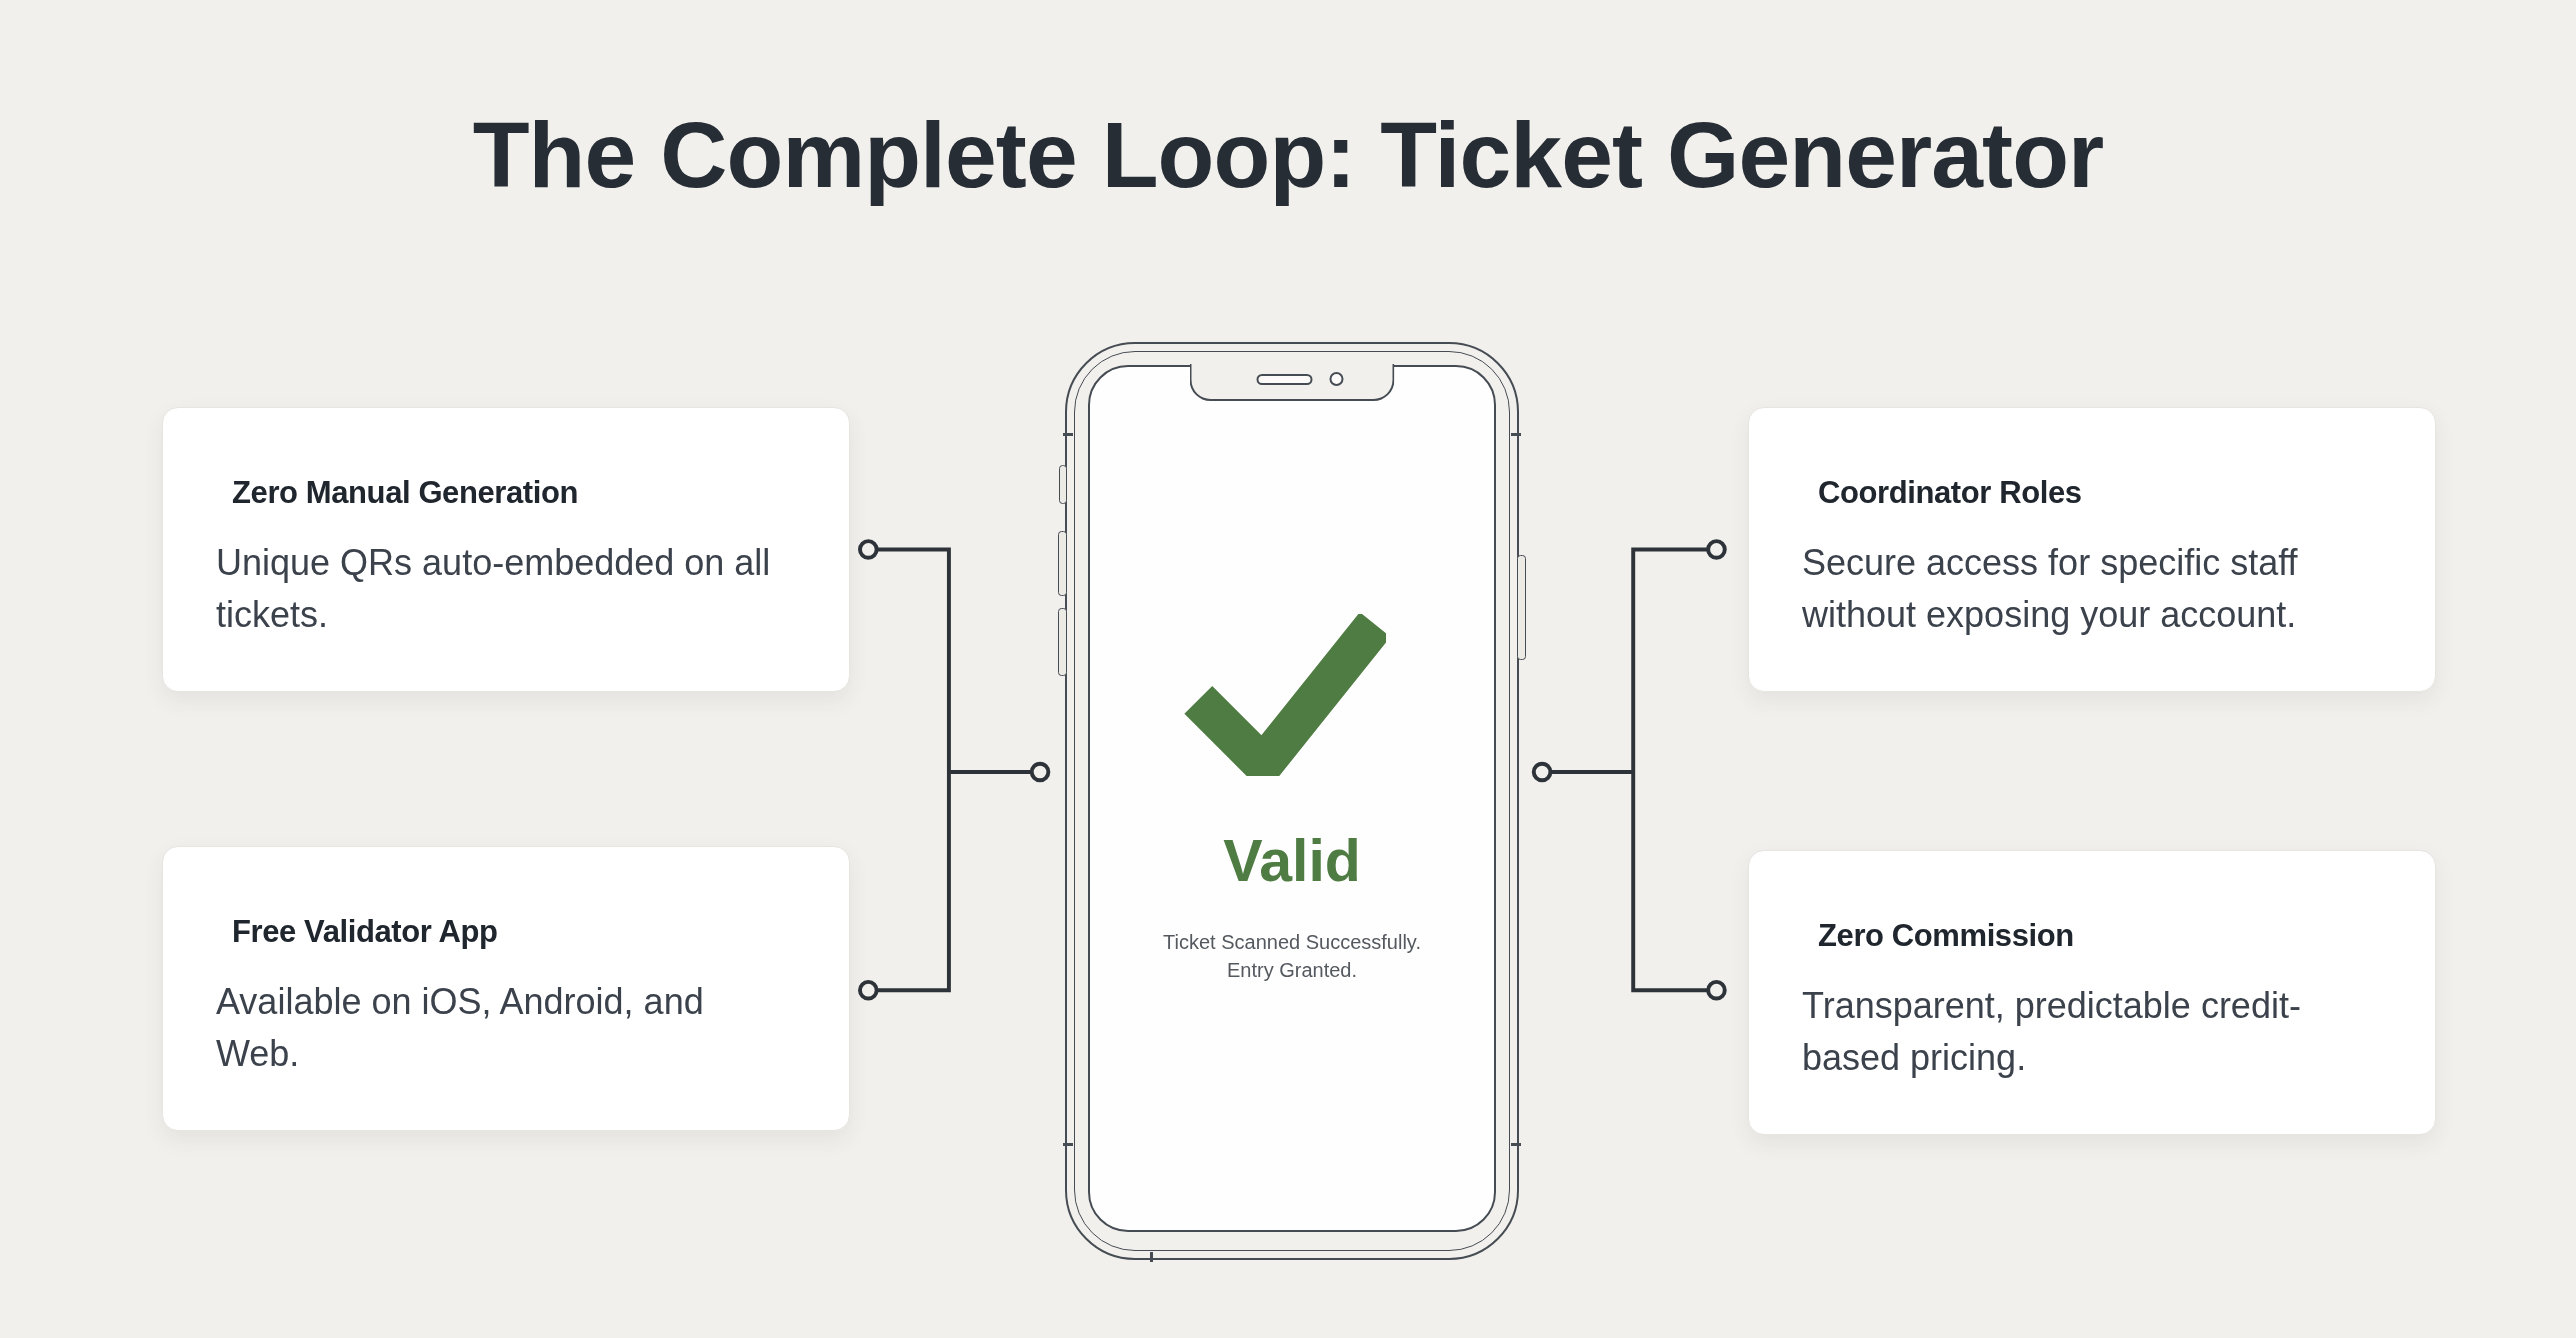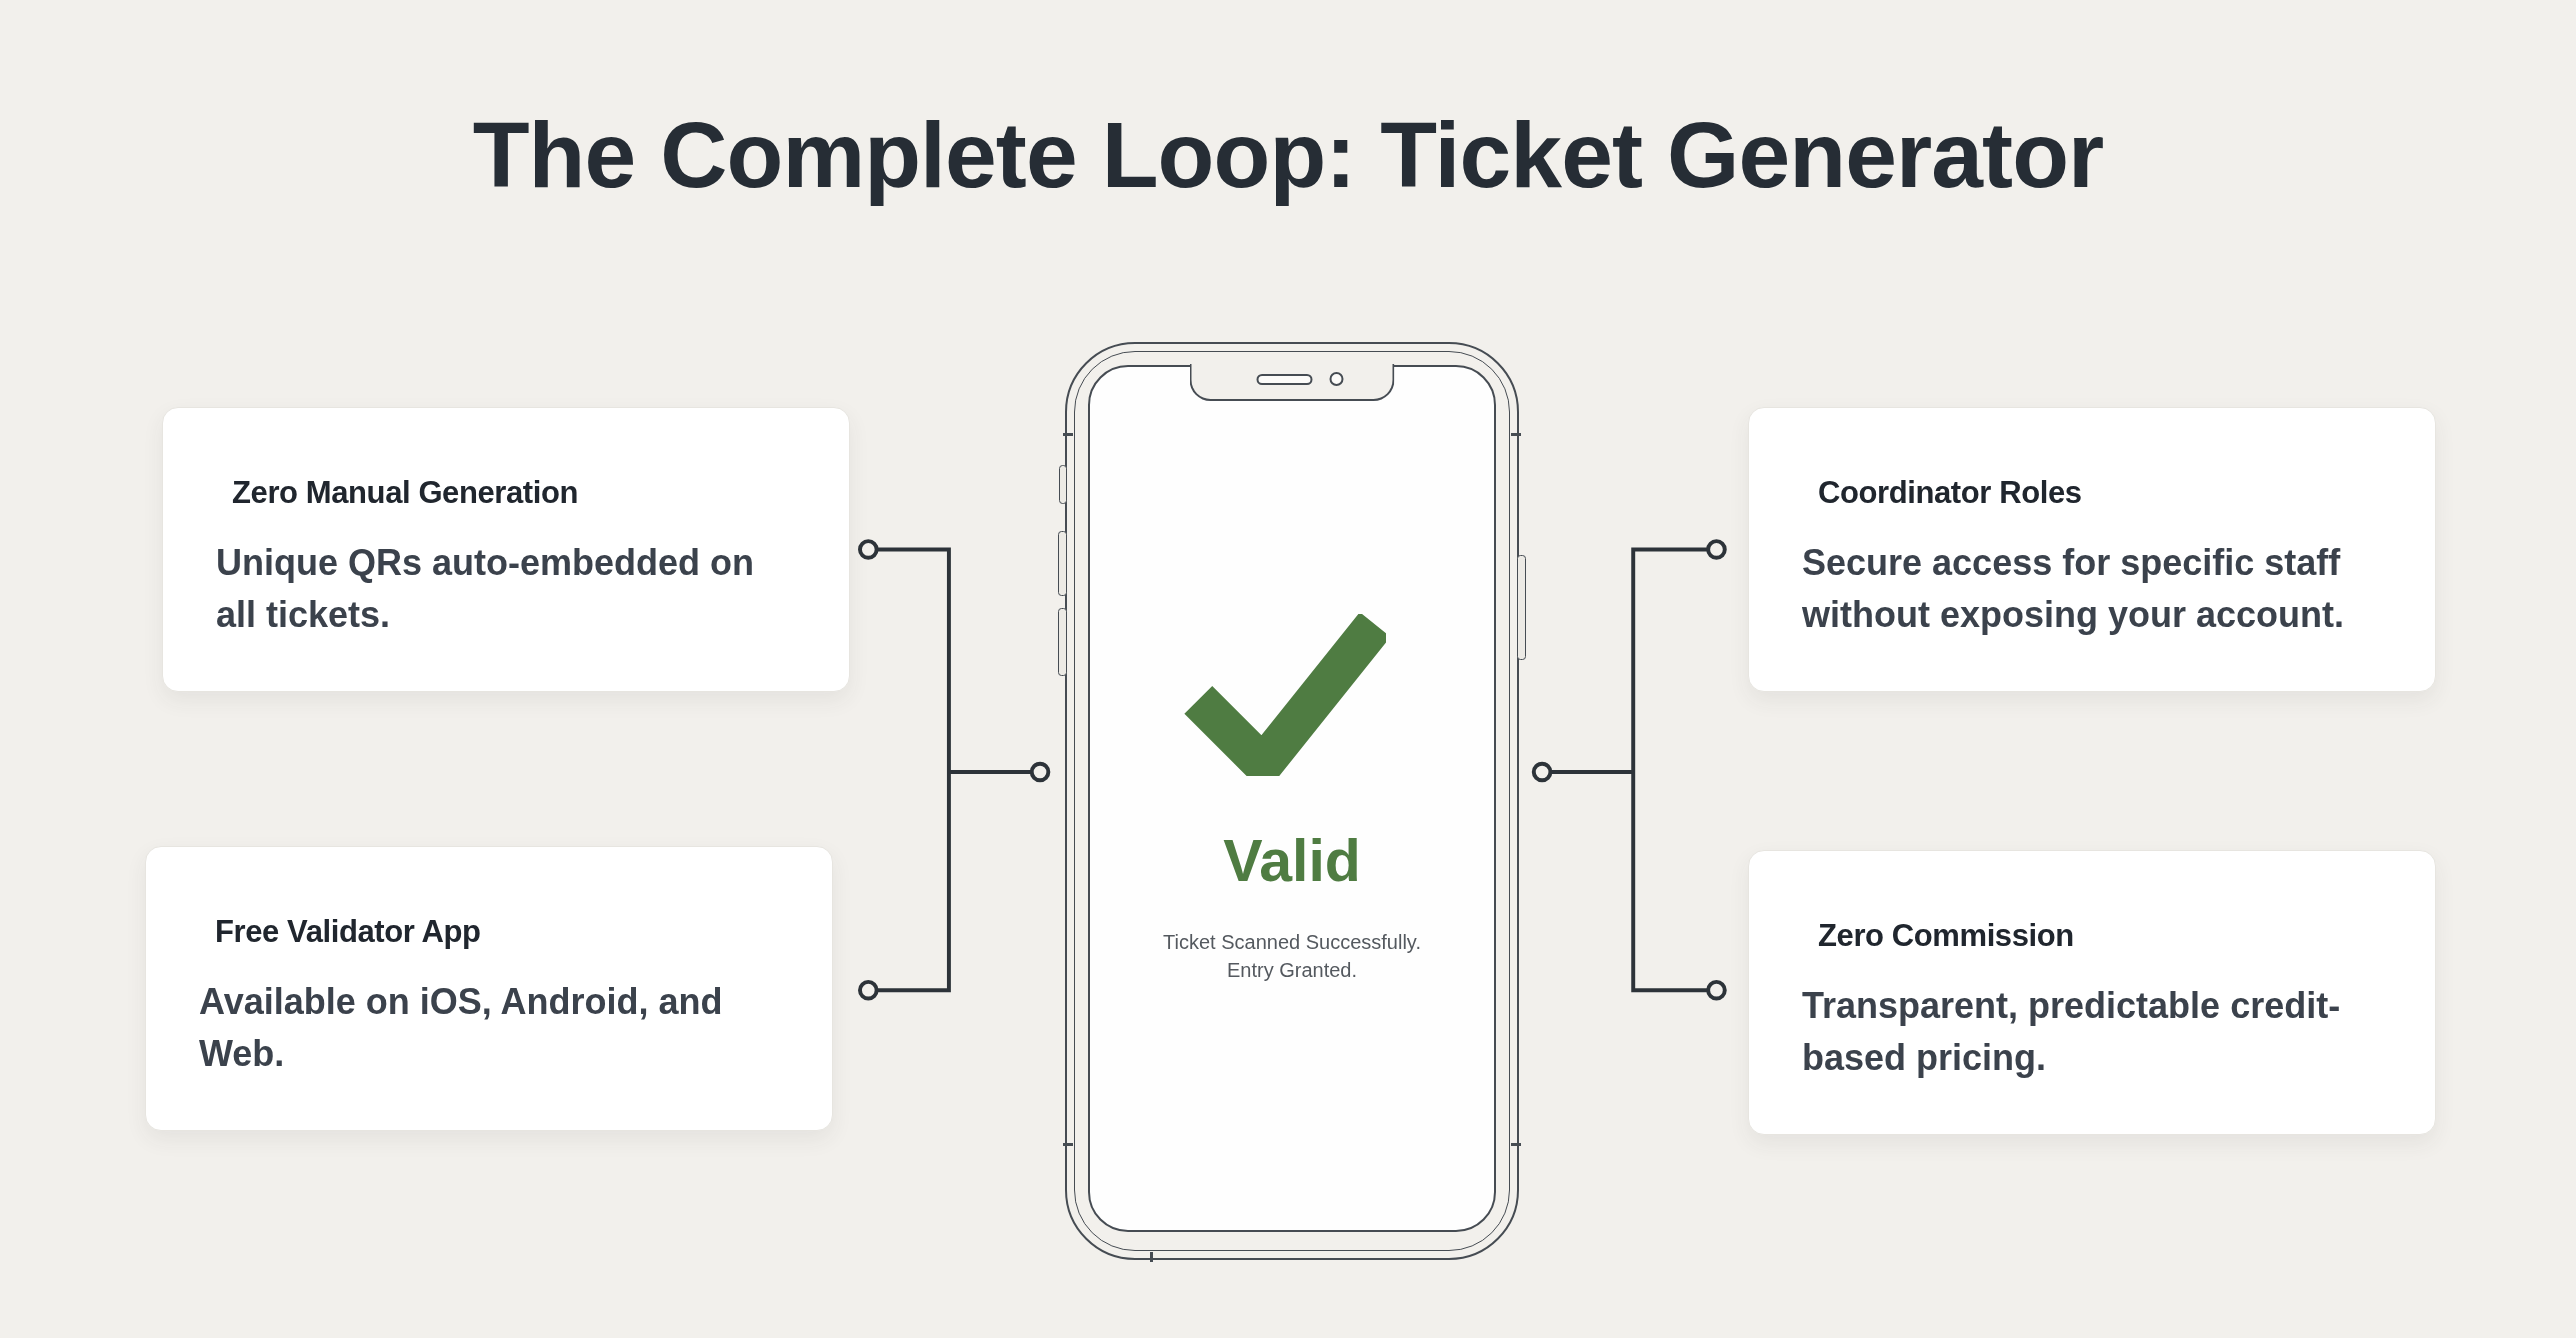--- a/index.html
+++ b/index.html
@@ -31,29 +31,29 @@
   }
   .card{
     position:absolute;width:688px;height:285px;box-sizing:border-box;
     background:var(--card-background,#fff);
     border:1.8px solid var(--card-border,#e7e5e0);
     border-radius:16px;
     box-shadow:0 8.8px 21px rgba(60,58,50,.07);
     padding:51px 53px 0 53px;
   }
   .card-tl{left:162px;top:407px;}
-  .card-bl{left:145px;top:846px;}
+  .card-bl{left:162px;top:846px;}
   .card-tr{left:1748px;top:407px;}
   .card-br{left:1748px;top:850px;}
   .card h2{
     margin:16px;font-size:31px;font-weight:700;color:var(--heading-text,#20262e);
     letter-spacing:-0.4px;
   }
   .card p{
-    margin:26px 0 0 0;font-size:36px;line-height:1.44;font-weight:700;
+    margin:26px 0 0 0;font-size:36px;line-height:1.44;font-weight:400;
     color:var(--body-text,#3b424c);
   }
   svg.connectors{position:absolute;left:0;top:0;pointer-events:none;}
 
   
   .phone{position:absolute;left:1065px;top:342px;width:454px;height:918px;}
   .phone-outer{
     position:absolute;inset:0;border:2.6px solid var(--outline,#464c53);
     border-radius:70px;box-sizing:border-box;
   }

